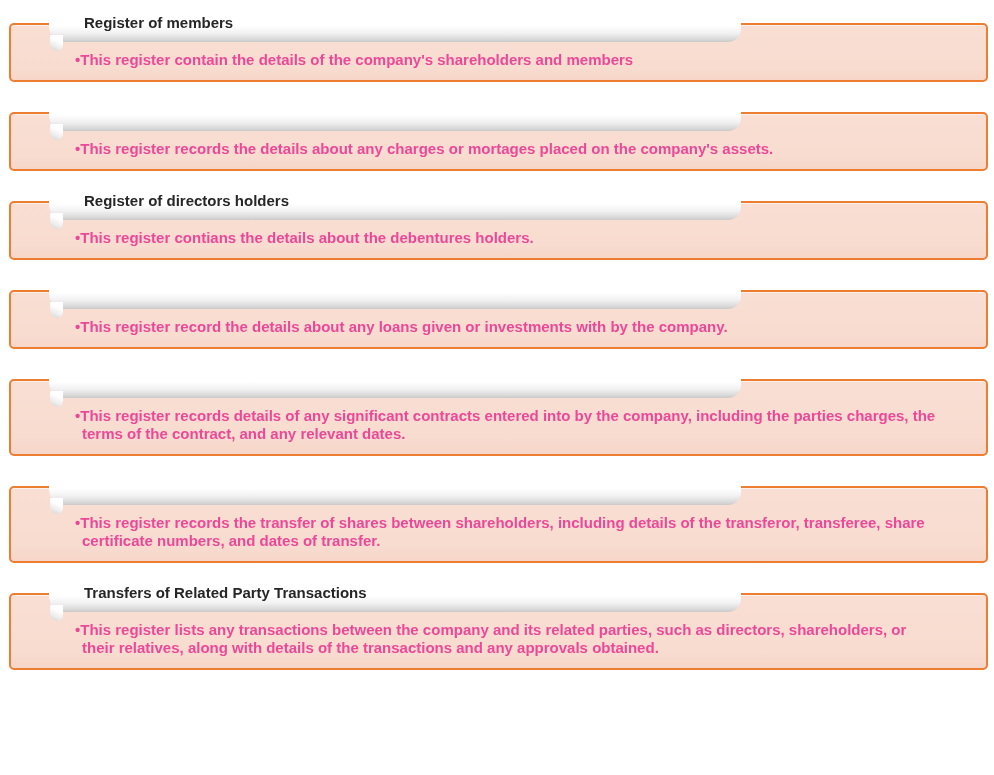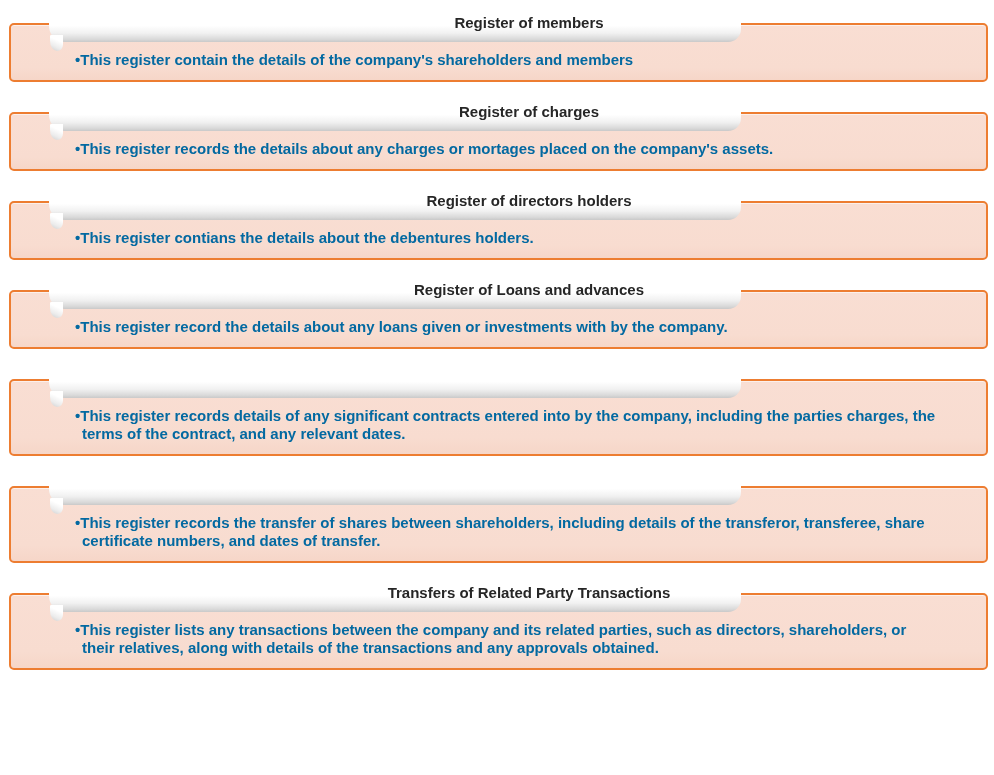--- a/index.html
+++ b/index.html
@@ -64,30 +64,29 @@
     position: absolute;
     top: 3px;
     left: 84px;
     right: 20px;
     line-height: 24px;
     font-size: 15px;
     font-weight: bold;
     color: #262626;
     z-index: 2;
     white-space: nowrap;
-    text-align: center;
   }
   .body {
     position: relative;
     z-index: 2;
     margin: 0 8px 8px 11px;
     padding: 43px 50px 13px 71px;
     font-size: 15px;
     font-weight: bold;
-    color: #0369a1;
+    color: #ec4899;
     line-height: 18px;
     text-indent: -7px;
   }
   .bullet {
     display: inline;
   }
 </style>
 </head>
 <body>
 
@@ -97,35 +96,33 @@
     <div class="boxbg"></div>
     <div class="band"></div>
     <div class="title">Register of members</div>
     <div class="body"><span class="bullet">•</span><span>This register contain the details of the company's shareholders and members</span></div>
   </div>
 
 
   <div class="item">
     <div class="boxbg"></div>
     <div class="band"></div>
-    <div class="title">Register of charges</div>
     <div class="body"><span class="bullet">•</span><span>This register records the details about any charges or mortages placed on the company's assets.</span></div>
   </div>
 
   <div class="item">
     <div class="boxbg"></div>
     <div class="band"></div>
     <div class="title">Register of directors holders</div>
     <div class="body"><span class="bullet">•</span><span>This register contians the details about the debentures holders.</span></div>
   </div>
 
   <div class="item">
     <div class="boxbg"></div>
     <div class="band"></div>
-    <div class="title">Register of Loans and advances</div>
     <div class="body"><span class="bullet">•</span><span>This register record the details about any loans given or investments with by the company.</span></div>
   </div>
 
   <div class="item">
     <div class="boxbg"></div>
     <div class="band"></div>
     <div class="body"><span class="bullet">•</span><span>This register records details of any significant contracts entered into by the company, including the parties charges, the terms of the contract, and any relevant dates.</span></div>
   </div>
 
   <div class="item">

